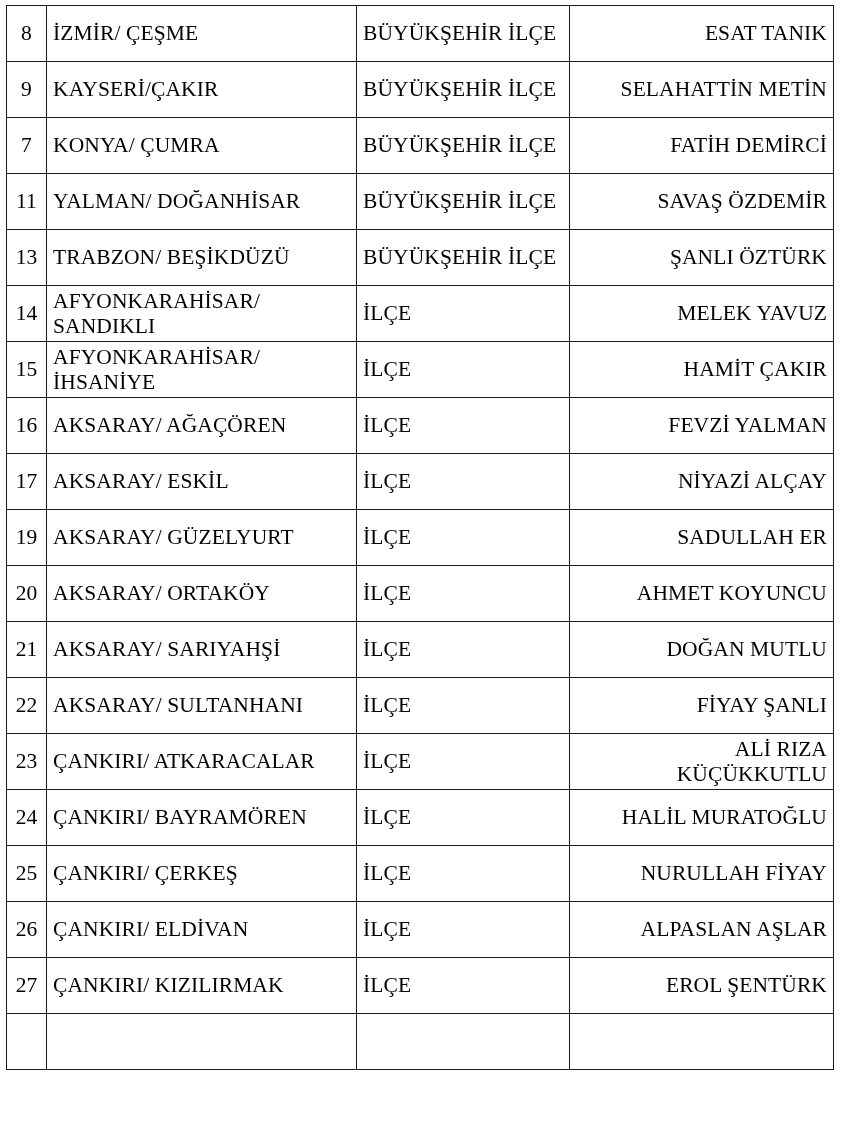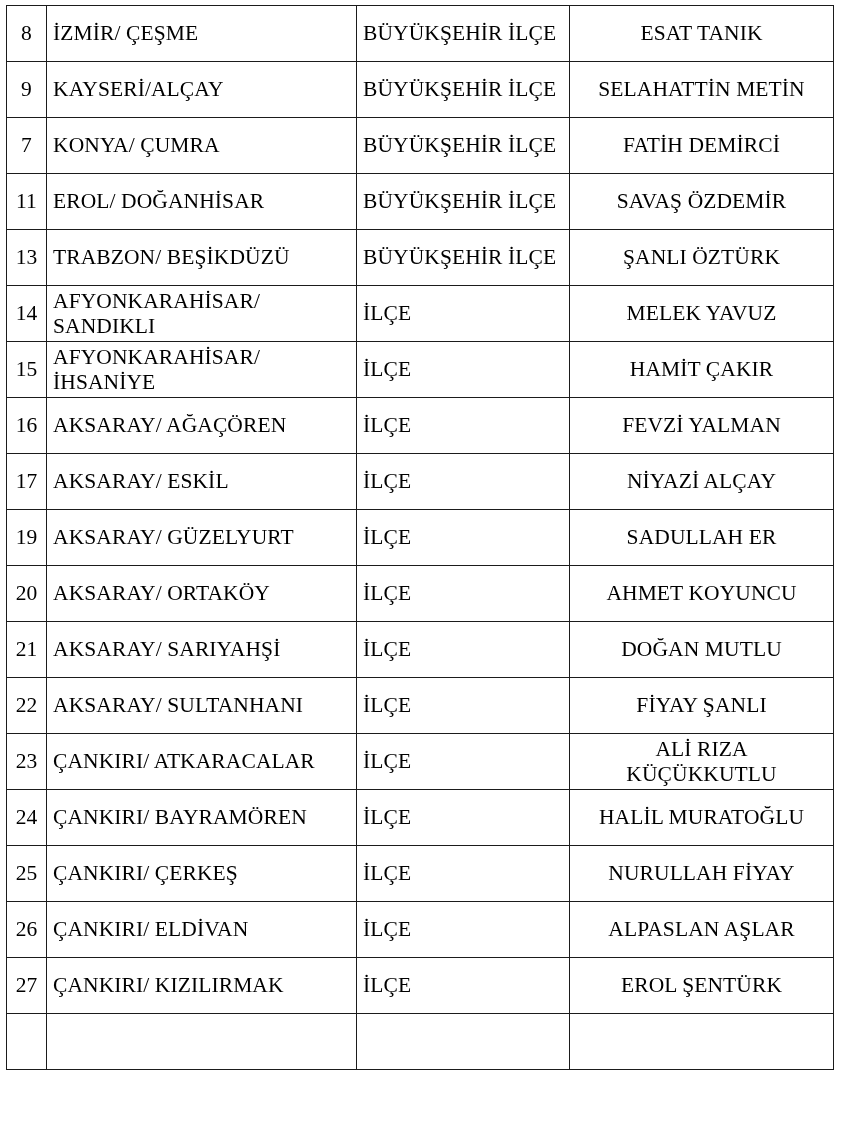--- a/index.html
+++ b/index.html
@@ -53,21 +53,21 @@
     padding: 2px 2px;
     font-size: 21px;
   }
   td.cell-district {
     text-align: left;
     padding-left: 9px;
   }
   td.cell-type {
   }
   td.cell-name {
-    text-align: center;
+    text-align: right;
     padding-left: 9px;
   }
 
   
   td.two-line {
     line-height: 1.08;
   }
 
   
   tr.partial-row td {
@@ -90,33 +90,33 @@
     </colgroup>
     <tbody id="table-body">
         <tr>
           <td class="cell-no">8</td>
           <td class="cell-district">İZMİR/ ÇEŞME</td>
           <td class="cell-type">BÜYÜKŞEHİR İLÇE</td>
           <td class="cell-name">ESAT TANIK</td>
         </tr>
         <tr>
           <td class="cell-no">9</td>
-          <td class="cell-district">KAYSERİ/ALÇAY</td>
+          <td class="cell-district">KAYSERİ/ÇAKIR</td>
           <td class="cell-type">BÜYÜKŞEHİR İLÇE</td>
           <td class="cell-name">SELAHATTİN METİN</td>
         </tr>
         <tr>
           <td class="cell-no">7</td>
           <td class="cell-district">KONYA/ ÇUMRA</td>
           <td class="cell-type">BÜYÜKŞEHİR İLÇE</td>
           <td class="cell-name">FATİH DEMİRCİ</td>
         </tr>
         <tr>
           <td class="cell-no">11</td>
-          <td class="cell-district">EROL/ DOĞANHİSAR</td>
+          <td class="cell-district">YALMAN/ DOĞANHİSAR</td>
           <td class="cell-type">BÜYÜKŞEHİR İLÇE</td>
           <td class="cell-name">SAVAŞ ÖZDEMİR</td>
         </tr>
         <tr>
           <td class="cell-no">13</td>
           <td class="cell-district">TRABZON/ BEŞİKDÜZÜ</td>
           <td class="cell-type">BÜYÜKŞEHİR İLÇE</td>
           <td class="cell-name">ŞANLI ÖZTÜRK</td>
         </tr>
         <tr>

